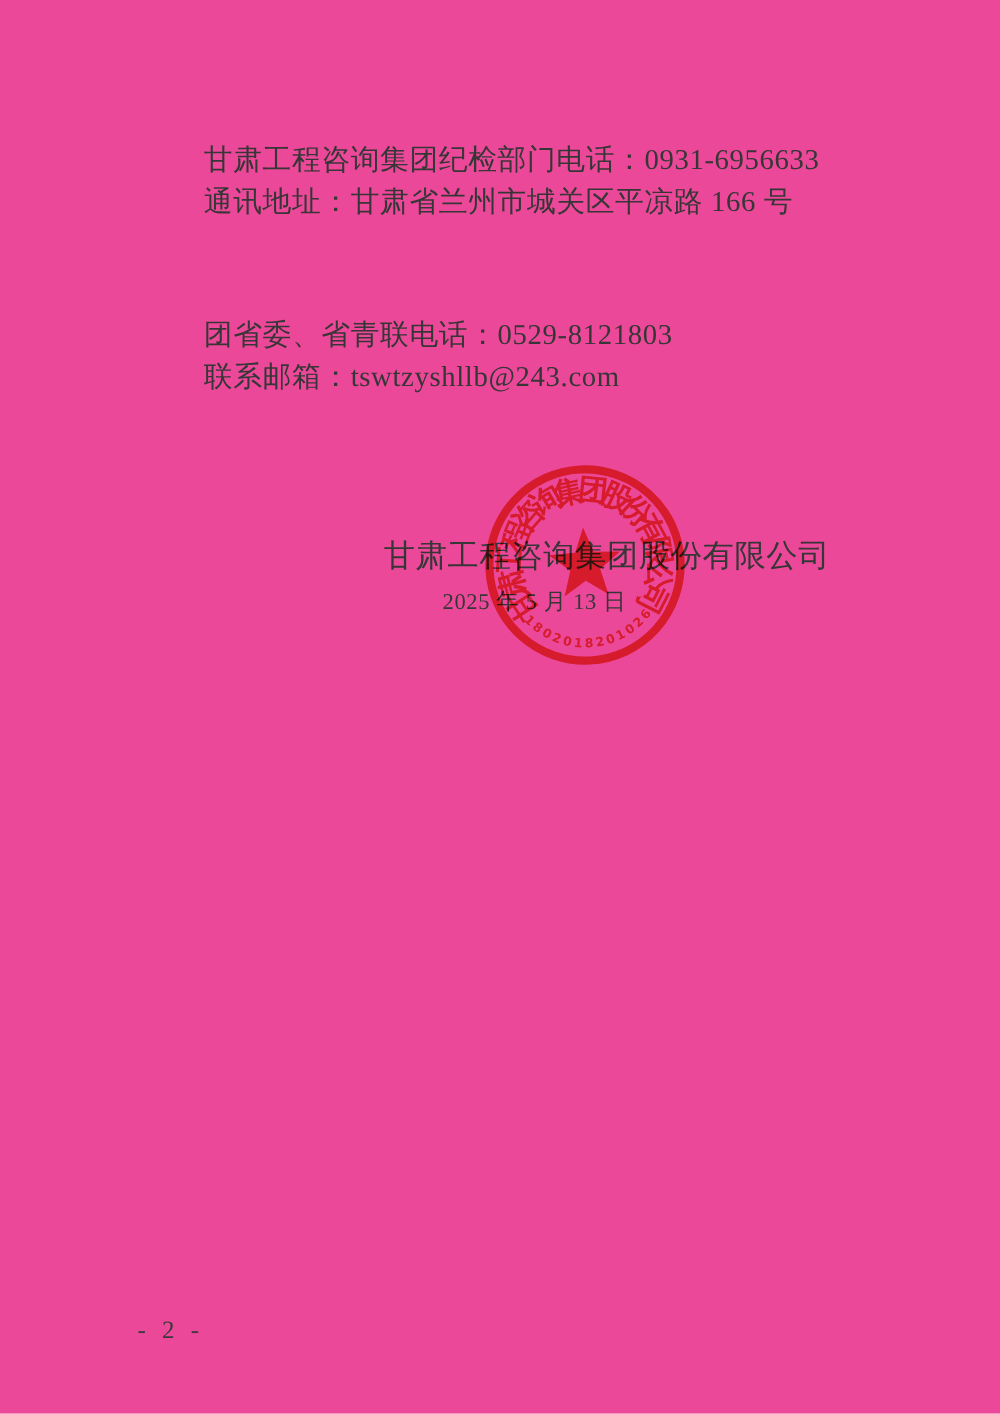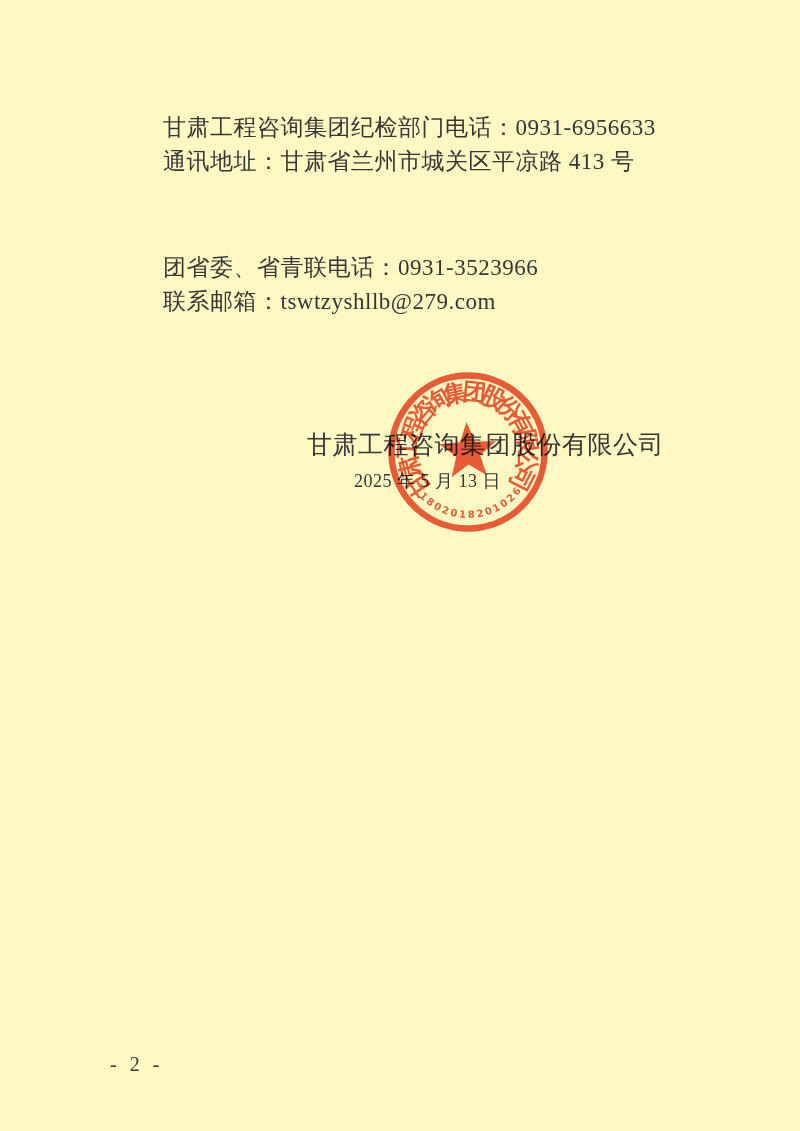--- a/index.html
+++ b/index.html
@@ -1,20 +1,20 @@
 <!DOCTYPE html>
 <html style="--seal-color: #e5472e;"><head>
 <meta charset="utf-8">
 <style>
   html, body { margin: 0; padding: 0; background: #ffffff; }
   .page {
     position: relative;
     width: 800px;
     height: 1131px;
-    background: #fef9c3;
+    background: #ec4899;
     overflow: hidden;
     font-family: "Liberation Serif", "DejaVu Serif", serif;
     color: #363636;
   }
   .contact-block { position: absolute; left: 163px; }
   .contact-block p {
     margin: 0;
     font-size: 23px;
     line-height: 34px;
     letter-spacing: 0.5px;
@@ -79,26 +79,26 @@
   }
   .seal-svg .seal-star { fill: var(--seal-color, #e5472e); }
 </style>
 </head>
 <body>
 
 <div class="page">
 
   <div class="contact-block block-1">
     <p>甘肃工程咨询集团纪检部门电话：0931-6956633</p>
-    <p>通讯地址：甘肃省兰州市城关区平凉路 413 号</p>
+    <p>通讯地址：甘肃省兰州市城关区平凉路 166 号</p>
   </div>
 
   <div class="contact-block block-2">
-    <p>团省委、省青联电话：0931-3523966</p>
-    <p>联系邮箱：tswtzyshllb@279.com</p>
+    <p>团省委、省青联电话：0529-8121803</p>
+    <p>联系邮箱：tswtzyshllb@243.com</p>
   </div>
 
   <div class="signature-company">甘肃工程咨询集团股份有限公司</div>
   <div class="signature-date">2025 年 5 月 13 日</div>
 
   <div class="seal">
     <svg class="seal-svg" viewBox="-100 -100 200 200" xmlns="http://www.w3.org/2000/svg">
       <g transform="rotate(-3)">
         <circle class="seal-ring" r="76.5"></circle>
         <g id="seal-ring-chars">

